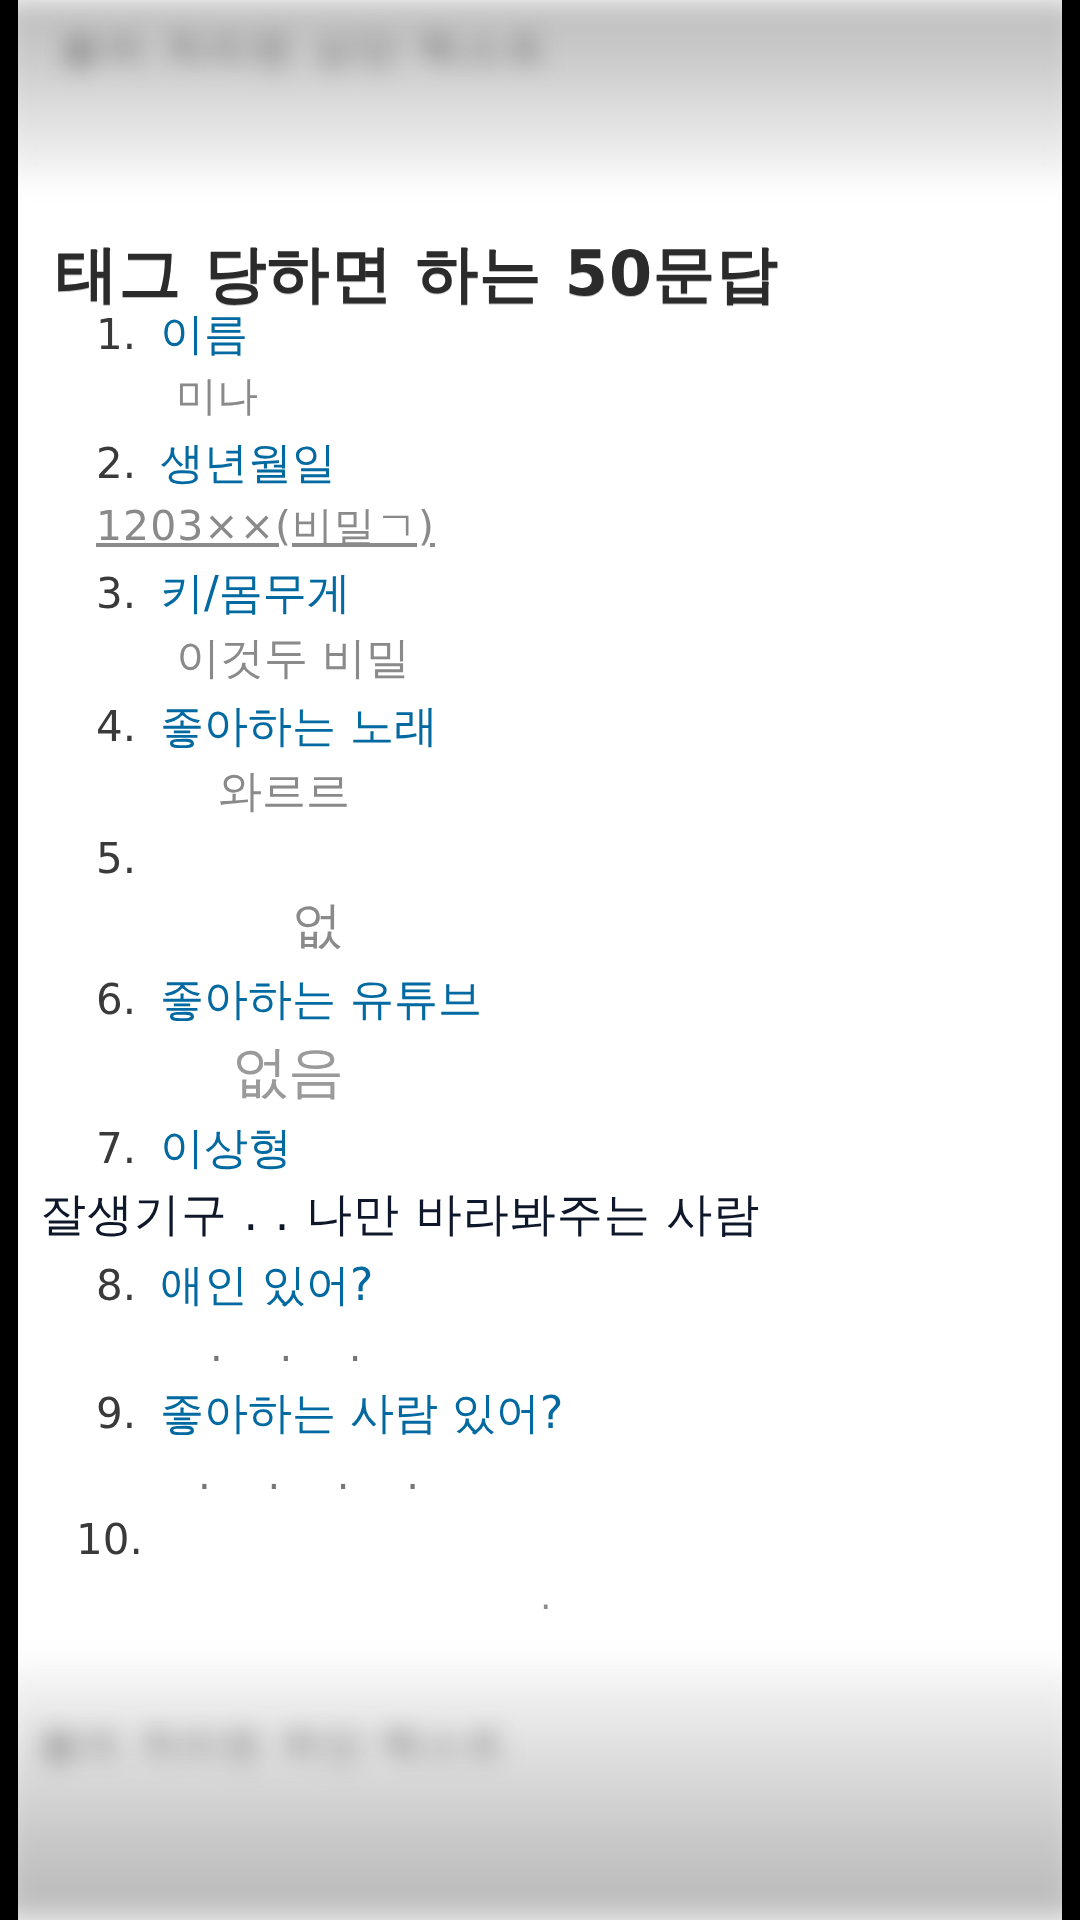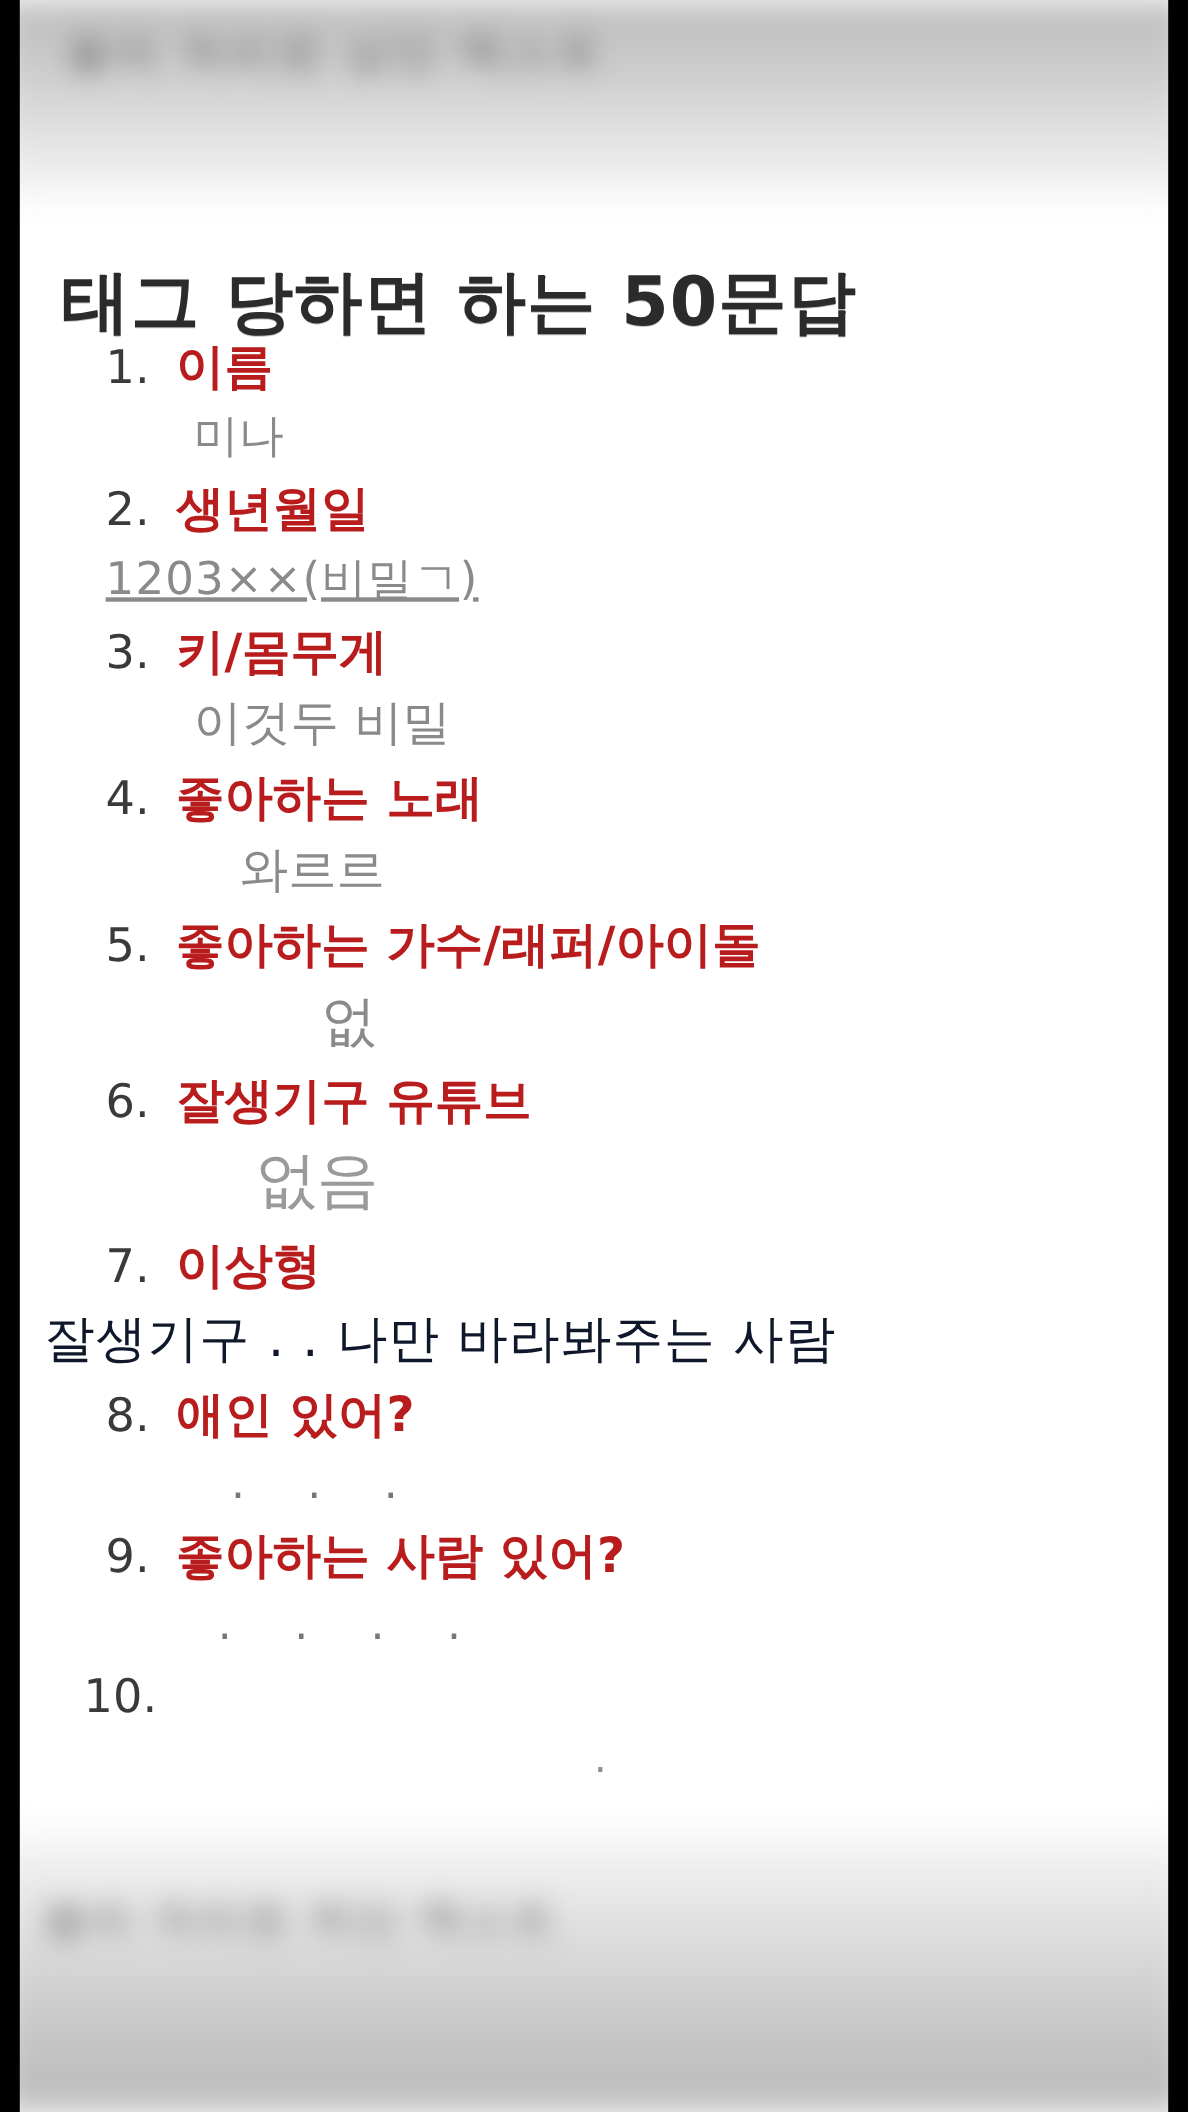--- a/index.html
+++ b/index.html
@@ -124,24 +124,23 @@
     line-height: 1.32;
     padding-left: 96px;
   }
   .q-num {
     min-width: 64px;
     text-align: left;
     color: #3a3a3a;
     font-size: 42px;
   }
   .q-text {
-    color: #b91c1c;
+    color: #0369a1;
     font-size: 44px;
     letter-spacing: 0px;
-    font-weight: bold;
   }
 
   .a-line {
     color: #8a8a8a;
     font-size: 42px;
     line-height: 1.35;
     padding-left: 176px;
     margin-top: 6px;
     margin-bottom: 10px;
     filter: blur(0.4px);
@@ -203,29 +202,28 @@
         <div class="q-line">
           <span class="q-num">4.</span>
           <span class="q-text">좋아하는 노래</span>
         </div>
         <div class="a-line a-4">와르르</div>
       </div>
 
       <div class="qa-item">
         <div class="q-line">
           <span class="q-num">5.</span>
-          <span class="q-text">좋아하는 가수/래퍼/아이돌</span>
         </div>
         <div class="a-line a-5">없</div>
       </div>
 
       <div class="qa-item">
         <div class="q-line">
           <span class="q-num">6.</span>
-          <span class="q-text">잘생기구 유튜브</span>
+          <span class="q-text">좋아하는 유튜브</span>
         </div>
         <div class="a-line a-6">없음</div>
       </div>
 
       <div class="qa-item">
         <div class="q-line">
           <span class="q-num">7.</span>
           <span class="q-text">이상형</span>
         </div>
         <div class="a-line a-7">잘생기구 . . 나만 바라봐주는 사람</div>

